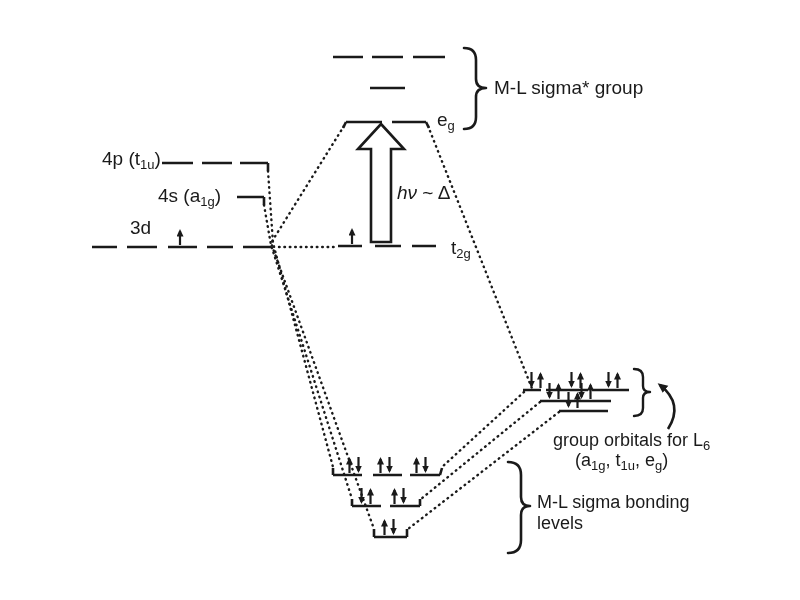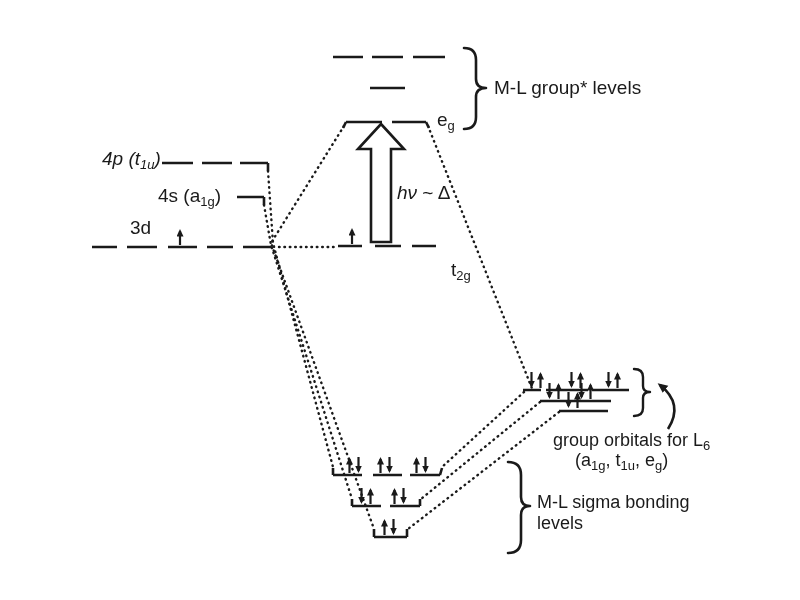--- a/index.html
+++ b/index.html
@@ -117,33 +117,33 @@
 
   <g stroke="#1a1a1a" stroke-width="2.6" fill="none" stroke-linecap="round" stroke-linejoin="round">
     <path d="M464,48 Q476,48 476,60 L476,79 Q476,88 486,88 Q476,88 476,97 L476,117 Q476,129 464,129"></path>
     <path stroke-width="2.4" d="M634,369 Q643,369 643,377 L643,386 Q643,392 650,392 Q643,392 643,398 L643,408 Q643,416 634,416"></path>
     <path d="M508,462 Q521,462 521,475 L521,497 Q521,506 530,506 Q521,506 521,515 L521,540 Q521,553 508,553"></path>
   </g>
 
   <path d="M668,429 Q684,404 660,385" fill="none" stroke="#1a1a1a" stroke-width="2.6" marker-end="url(#ahBig)"></path>
 </svg>
 
-  <div class="lbl" style="left:102px;top:149px;font-style:italic;"><span>4p (t</span><span class="sub">1u</span><span>)</span></div>
+  <div class="lbl" style="left:102px;top:149px;"><span>4p (t</span><span class="sub">1u</span><span>)</span></div>
 
   <div class="lbl" style="left:158px;top:186px;"><span>4s (a</span><span class="sub">1g</span><span>)</span></div>
 
   <div class="lbl" style="left:130px;top:218px;"><span>3d</span></div>
 
   <div class="lbl" style="left:437px;top:110px;"><span>e</span><span class="sub">g</span></div>
 
-  <div class="lbl" style="left:451px;top:238px;margin-top:22px;"><span>t</span><span class="sub">2g</span></div>
+  <div class="lbl" style="left:451px;top:238px;"><span>t</span><span class="sub">2g</span></div>
 
   <div class="lbl" style="left:397px;top:183px;"><span class="italic">hν</span><span> ~ Δ</span></div>
 
-  <div class="lbl" style="left:494px;top:78px;"><span>M-L group* levels</span></div>
+  <div class="lbl" style="left:494px;top:78px;"><span>M-L sigma* group</span></div>
 
   <div class="lbl sm" style="left:553px;top:431px;"><span>group orbitals for L</span><span class="sub">6</span></div>
 
   <div class="lbl sm" style="left:575px;top:451px;text-align:center;"><span>(a</span><span class="sub">1g</span><span>, t</span><span class="sub">1u</span><span>, e</span><span class="sub">g</span><span>)</span></div>
 
   <div class="lbl sm two-line" style="left:537px;top:492px;line-height:21px;">
       <span>M-L sigma bonding</span>
       <span>levels</span>
     </div>
 

